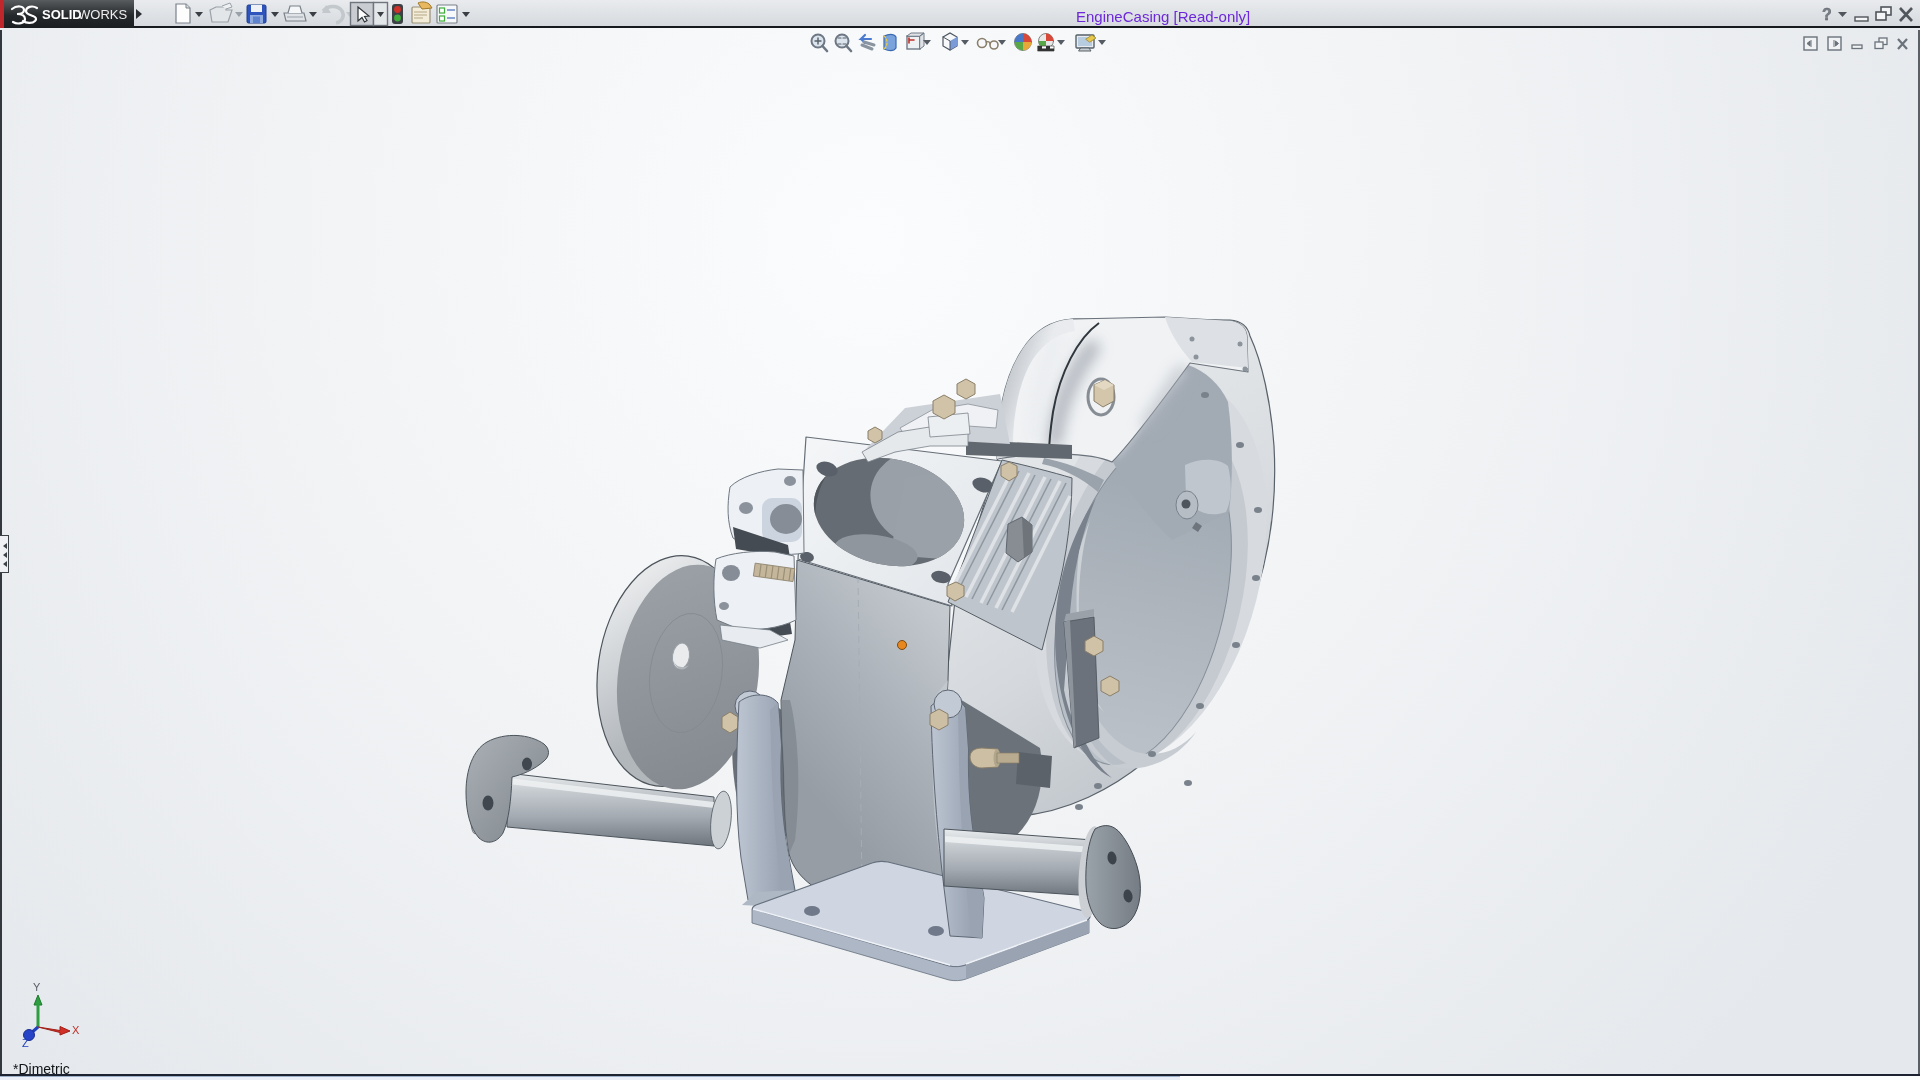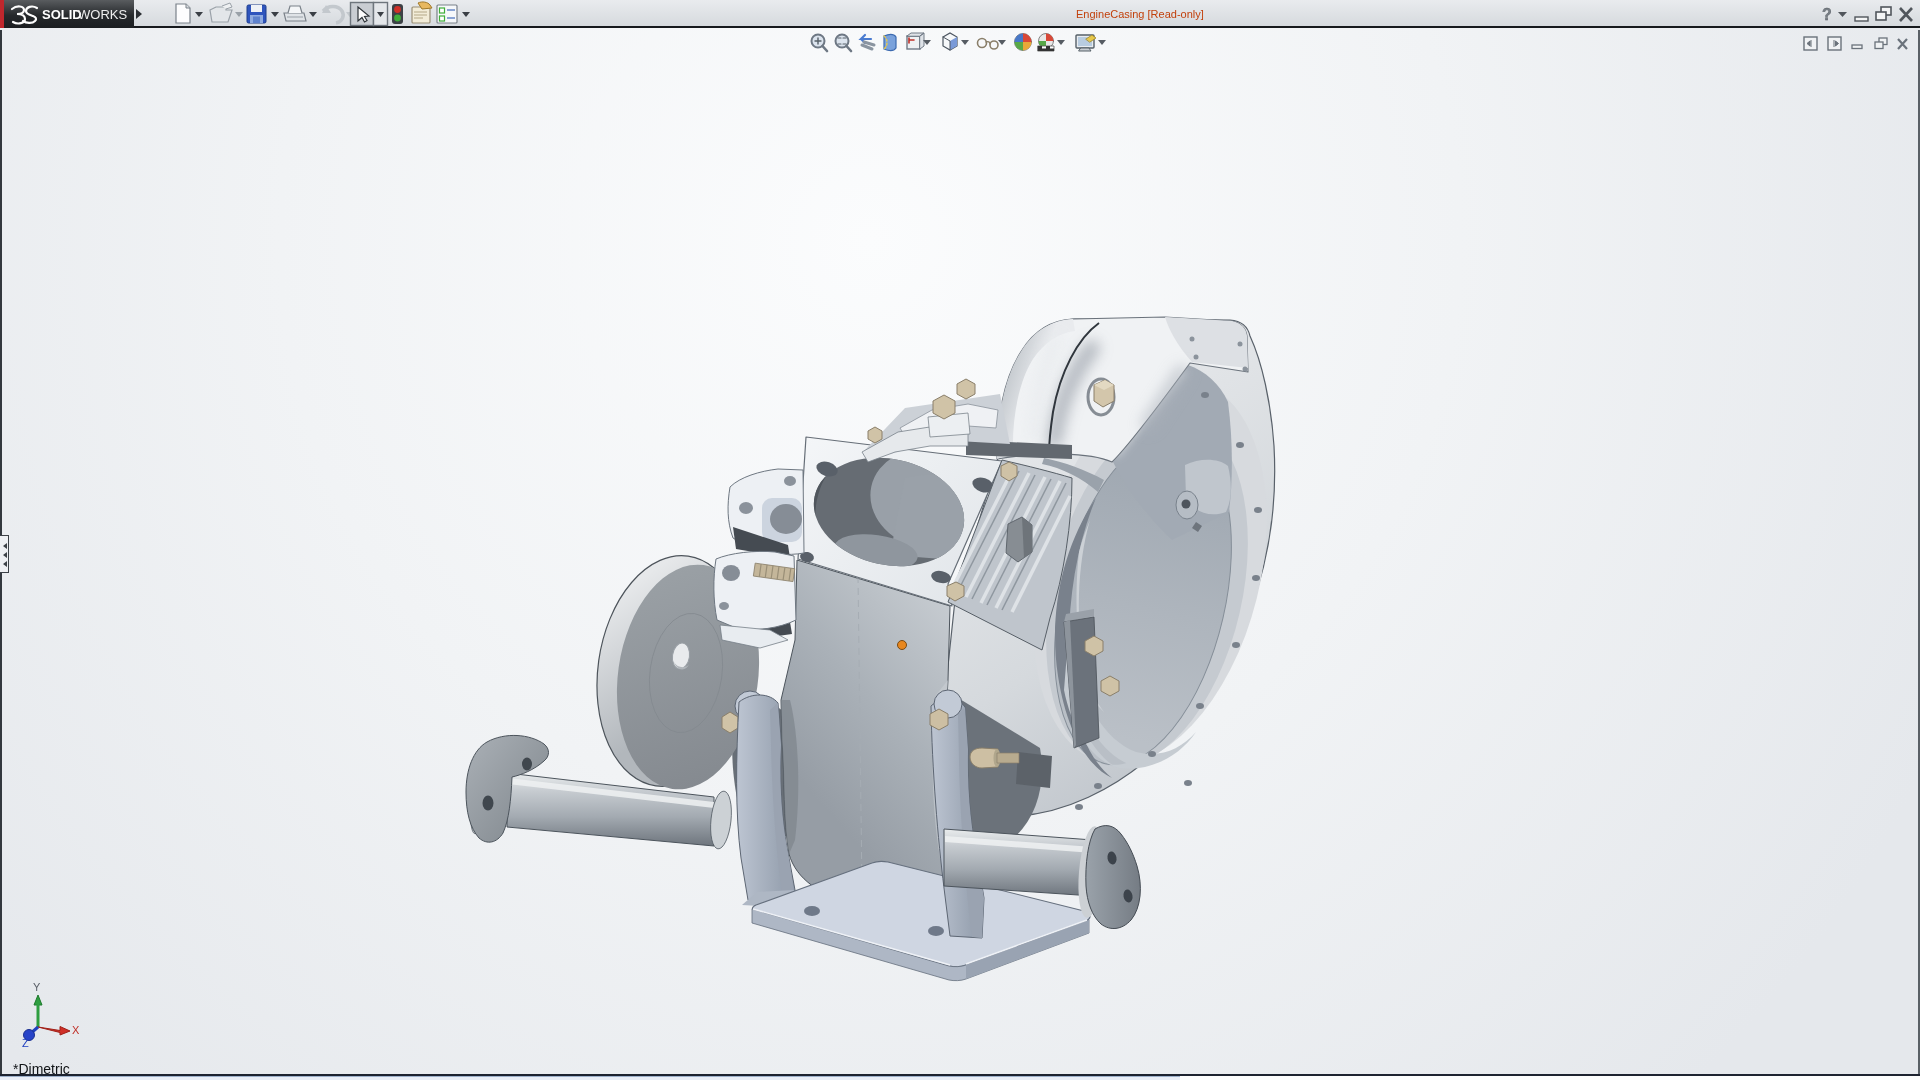--- a/index.html
+++ b/index.html
@@ -4,21 +4,21 @@
 <title>EngineCasing</title>
 <style>
 *{margin:0;padding:0;box-sizing:border-box}
 html,body{width:1920px;height:1080px;overflow:hidden;background:#ffffff;font-family:"Liberation Sans",sans-serif}
 .abs{position:absolute}
 #scene{position:absolute;left:0;top:0}
 #titlebar{position:absolute;left:0;top:0;width:1920px;height:28px;background:linear-gradient(#e9ebee,#d6dade);border-bottom:2px solid #16191d}
 #redstripe{position:absolute;left:0;top:0;width:4px;height:28px;background:#c0272d}
 #logobox{position:absolute;left:4px;top:0;width:130px;height:28px;background:linear-gradient(#595c5f,#26292c 55%,#1b1e21)}
 #logoarrow{position:absolute;left:136px;top:9px;width:0;height:0;border-left:6px solid #2a2e33;border-top:5px solid transparent;border-bottom:5px solid transparent}
-#title{position:absolute;left:1076px;top:8px;font-size:11px;color:#c2410c}
+#title{position:absolute;left:1076px;top:8px;font-size:15px;color:#6d28d9}
 #dimetric{position:absolute;left:13px;top:1061px;font-size:14px;color:#101316}
 #botline{position:absolute;left:0;top:1074px;width:1920px;height:2px;background:#1d2330}
 #botstrip{position:absolute;left:0;top:1076px;width:1920px;height:4px;background:#fcfdfd}
 #botstripL{position:absolute;left:0;top:1076px;width:1180px;height:4px;background:#e9eef7;border-top:1px solid #9db0ca}
 #lborder{position:absolute;left:0;top:30px;width:2px;height:1045px;background:#33383e}
 #rborder{position:absolute;left:1918px;top:30px;width:2px;height:1045px;background:#5a6066}
 #ltab{position:absolute;left:0;top:535px;width:9px;height:38px;background:#eef0f3;border:1px solid #3c4147;border-left:none}
 </style>
 </head>
 <body>

